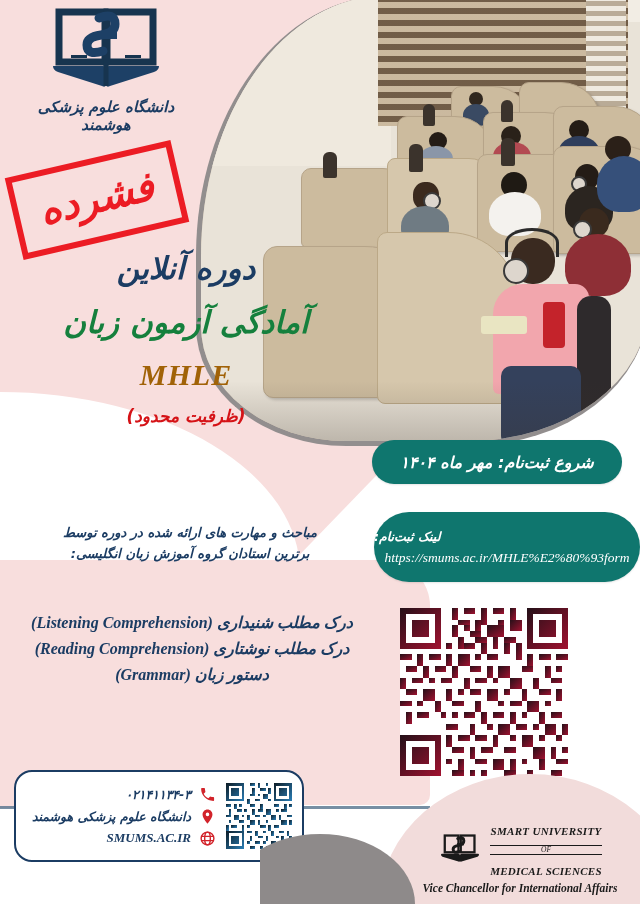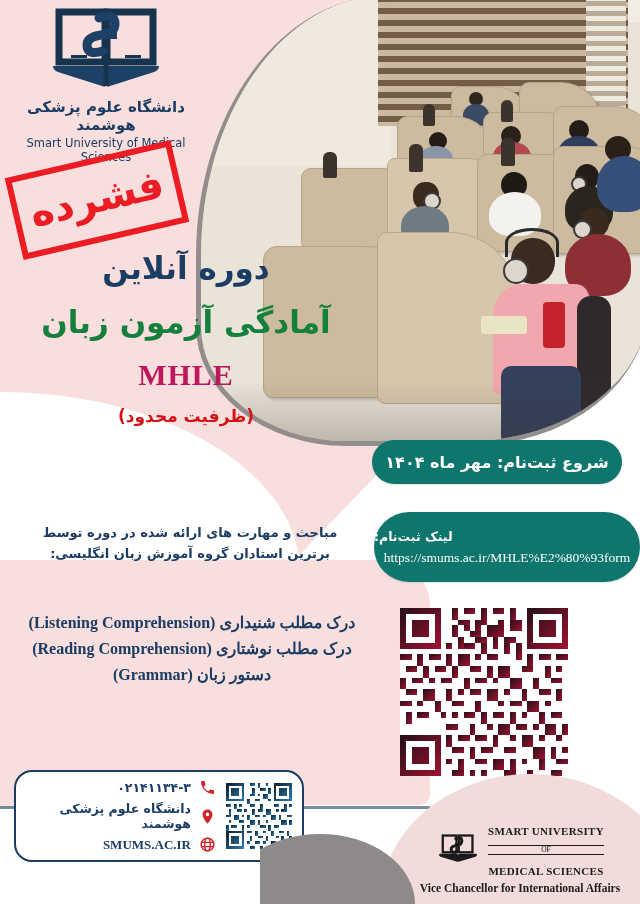--- a/index.html
+++ b/index.html
@@ -1,20 +1,21 @@
 <!DOCTYPE html>
 <html lang="fa" dir="rtl"><head>
 <meta charset="utf-8">
 <title>MHLE Poster</title>
 <style>
   html,body{margin:0;padding:0;background:#fff;}
   body{font-family:"DejaVu Sans","Liberation Sans",sans-serif;}
   #poster{
     position:relative;width:640px;height:904px;overflow:hidden;
     background:#ffffff;
+    font-style:italic;
   }
   
   .bg-pink-top{
     position:absolute;left:0;top:0;width:430px;height:470px;
     background:#f8dedd;
     border-bottom-right-radius:0;
   }
   .bg-pink-top::after{
     content:"";position:absolute;left:0;bottom:-150px;width:430px;height:200px;
     background:#f8dedd;
@@ -119,21 +120,21 @@
     display:flex;align-items:center;justify-content:center;
   }
   .stamp-text{
     font-size:40px;color:#ec1c24;font-weight:bold;line-height:1;
     transform:translateY(-2px);
   }
   
   .headline{position:absolute;left:0;top:250px;width:372px;text-align:center;}
   .h1{font-size:31px;color:#1b3c63;font-weight:bold;margin-bottom:18px;}
   .h2{font-size:31px;color:#15803d;font-weight:bold;margin-bottom:18px;}
-  .h3{font-size:30px;color:#be185d;font-weight:bold;direction:ltr;font-family:"Liberation Serif",serif;letter-spacing:1px;}
+  .h3{font-size:30px;color:#a16207;font-weight:bold;direction:ltr;font-family:"Liberation Serif",serif;letter-spacing:1px;}
   .h4{font-size:17px;color:#d51317;font-weight:bold;margin-top:14px;}
   
   .pill{
     position:absolute;background:#0f766e;color:#fff;border-radius:30px;
     display:flex;align-items:center;justify-content:center;text-align:center;
     box-shadow:0 1px 2px rgba(0,0,0,.1);
   }
   .pill-start{left:372px;top:440px;width:250px;height:44px;font-size:16px;font-weight:bold;}
   .pill-link{
     left:374px;top:512px;width:266px;height:70px;flex-direction:column;gap:6px;
@@ -272,21 +273,20 @@
         <rect x="30" y="47" width="16" height="3" fill="#17344f"></rect>
         <rect x="84" y="47" width="16" height="3" fill="#17344f"></rect>
         <path d="M12 58 h50 q3 0 3 4 v14 q0 4 -4 2 l-44 -14 q-5 -2 -5 -6z" fill="#1d4066"></path>
         <path d="M118 58 h-50 q-3 0 -3 4 v14 q0 4 4 2 l44 -14 q5 -2 5 -6z" fill="#1d4066"></path>
         <path d="M65 56 v22" stroke="#17344f" stroke-width="5"></path>
         <path d="M58 10 q16 -6 16 6 q0 9 -14 11 q-14 2 -14 10 q0 11 16 6" fill="none" stroke="#1d4066" stroke-width="9" stroke-linecap="round"></path>
         <rect x="56" y="24" width="20" height="7" fill="#1d4066"></rect>
       </svg>
     </div>
     <div class="uni-fa">دانشگاه علوم پزشکی هوشمند</div>
-    <div class="uni-en">Smart University of Medical Sciences</div>
   </div>
 
   <div class="stamp">
     <div class="stamp-box">
       <span class="stamp-text">فشرده</span>
     </div>
   </div>
 
   <div class="headline">
     <div class="h1">دوره آنلاین</div>

